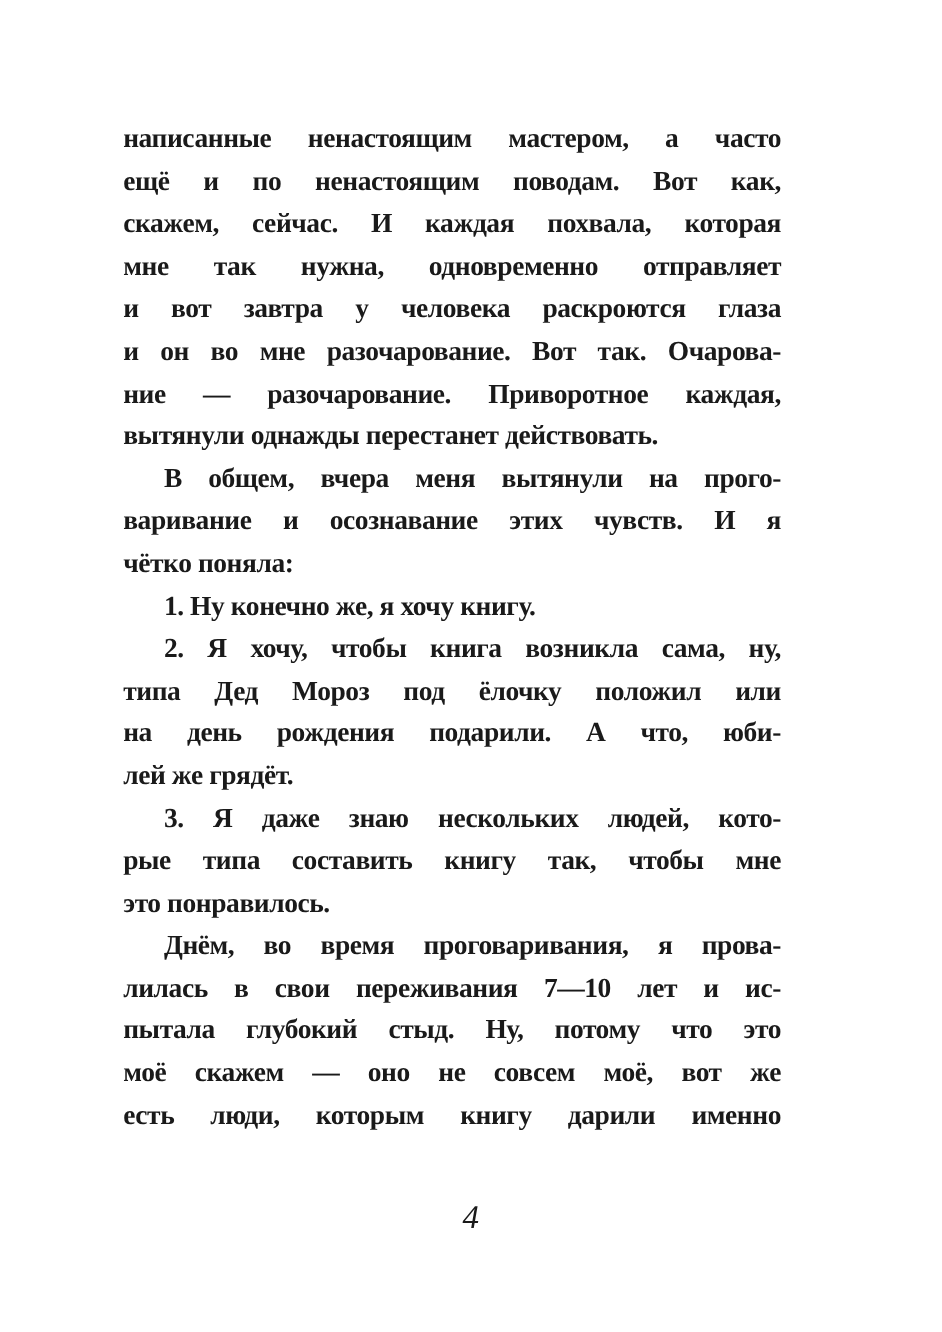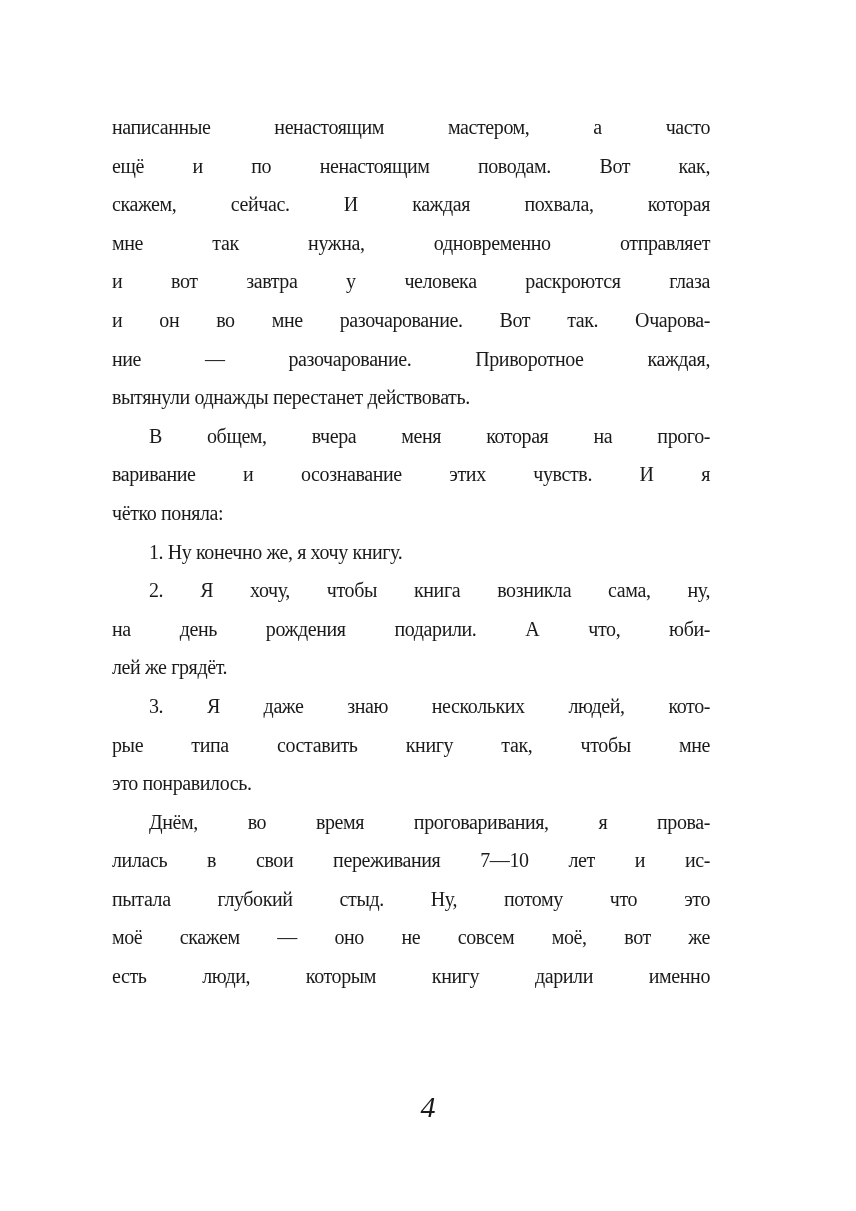--- a/index.html
+++ b/index.html
@@ -18,25 +18,26 @@
     .page {
       position: absolute;
       left: 112px;
       top: 108px;
       width: 598px;
     }
     .line {
       display: block;
       height: 38.6px;
       line-height: 38.6px;
-      font-size: 20px;
+      font-size: 25px;
       white-space: nowrap;
       text-align: justify;
       text-align-last: justify;
       letter-spacing: -0.4px;
+      font-weight: bold;
     }
     .line.last {
       text-align-last: left;
     }
     .line.indent {
       padding-left: 37px;
     }
     .page-number {
       position: absolute;
       left: 0;
@@ -54,25 +55,26 @@
 
 <div class="page">
   <span class="line">написанные ненастоящим мастером, а часто</span>
   <span class="line">ещё и по ненастоящим поводам. Вот как,</span>
   <span class="line">скажем, сейчас. И каждая похвала, которая</span>
   <span class="line">мне так нужна, одновременно отправляет</span>
   <span class="line">и вот завтра у человека раскроются глаза</span>
   <span class="line">и он во мне разочарование. Вот так. Очарова-</span>
   <span class="line">ние — разочарование. Приворотное каждая,</span>
   <span class="line last">вытянули однажды перестанет действовать.</span>
-  <span class="line indent">В общем, вчера меня которая на прого-</span>
+  <span class="line indent">В общем, вчера меня вытянули на прого-</span>
   <span class="line">варивание и осознавание этих чувств. И я</span>
   <span class="line last">чётко поняла:</span>
   <span class="line indent last">1. Ну конечно же, я хочу книгу.</span>
   <span class="line indent">2. Я хочу, чтобы книга возникла сама, ну,</span>
+  <span class="line">типа Дед Мороз под ёлочку положил или</span>
   <span class="line">на день рождения подарили. А что, юби-</span>
   <span class="line last">лей же грядёт.</span>
   <span class="line indent">3. Я даже знаю нескольких людей, кото-</span>
   <span class="line">рые типа составить книгу так, чтобы мне</span>
   <span class="line last">это понравилось.</span>
   <span class="line indent">Днём, во время проговаривания, я прова-</span>
   <span class="line">лилась в свои переживания 7—10 лет и ис-</span>
   <span class="line">пытала глубокий стыд. Ну, потому что это</span>
   <span class="line">моё скажем — оно не совсем моё, вот же</span>
   <span class="line">есть люди, которым книгу дарили именно</span>

